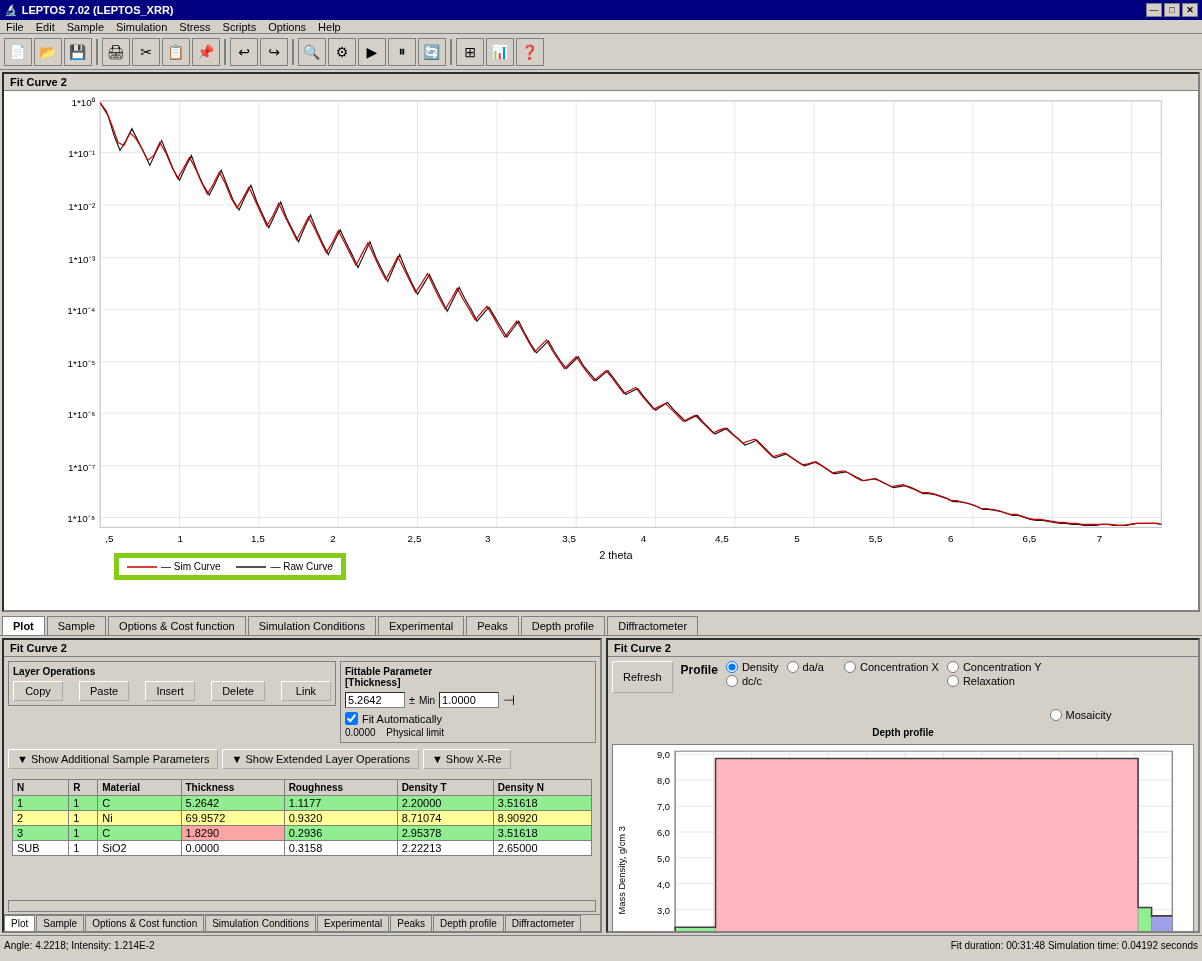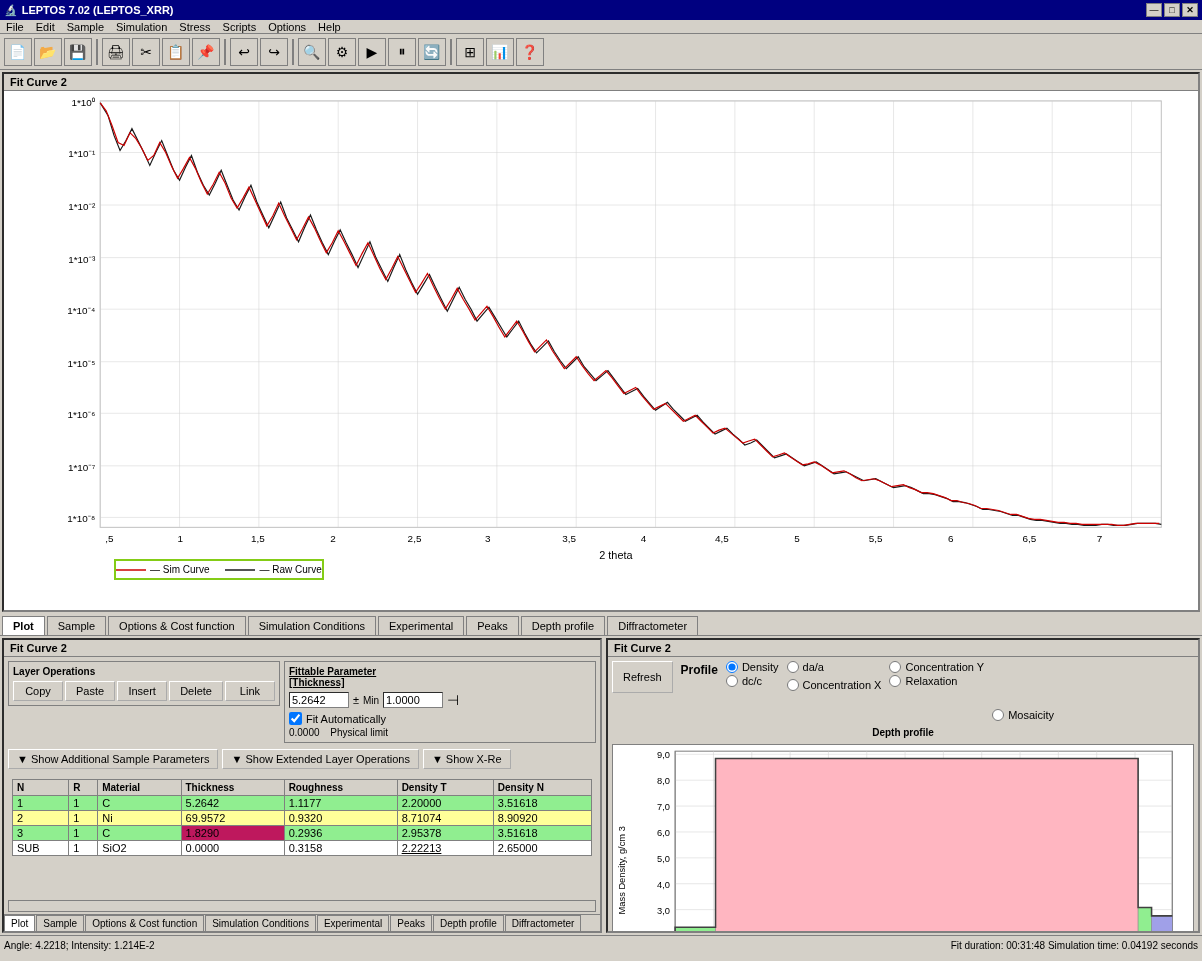--- a/index.html
+++ b/index.html
@@ -187,21 +187,21 @@
         <polyline points="
           80,12 88,25 94,45 100,60 106,50 112,38 118,50 124,62 130,75 136,62 142,50 148,65 154,80 160,90 166,77 172,65 178,82 184,95 190,105 196,93 202,80 208,95 214,110 220,120 226,107 232,95 238,112 244,125 250,138 256,125 262,112 268,128 274,140 280,152 286,138 292,125 298,140 304,153 310,165 316,152 322,140 328,153 334,165 340,178 346,165 352,152 358,168 364,180 370,192 376,178 382,165 388,180 394,193 400,205 406,195 412,185 418,198 424,210 430,222 436,210 442,198 448,210 454,220 460,232 466,225 472,218 478,228 484,238 490,248 496,240 502,232 508,244 514,255 520,264 526,258 532,252 538,263 544,272 550,280 556,274 562,268 568,278 574,285 580,292 586,287 592,282 598,290 604,298 610,306 616,303 622,300 628,308 634,315 640,322 646,318 652,314 658,321 664,327 670,333 676,330 682,327 688,334 694,340 700,346 706,343 712,340 718,346 724,351 730,357 736,355 742,352 748,358 754,364 760,370 766,368 772,366 778,370 784,374 790,378 796,376 802,374 808,378 814,382 820,386 826,385 832,384 838,387 844,390 850,393 856,392 862,391 868,394 874,397 880,400 886,399 892,398 898,400 904,403 910,406 916,406 922,407 928,409 934,411 940,414 946,414 952,415 958,417 964,419 970,422 976,422 982,423 988,424 994,426 1000,428 1006,428 1012,430 1018,432 1024,433 1030,433 1036,434 1042,435 1048,436 1054,436 1060,437 1066,437 1072,438 1078,438 1084,438 1090,437 1096,437 1102,438 1108,438 1114,438 1120,437 1126,436 1132,436 1138,436 1144,436 1150,437
         " fill="none" stroke="#1a1a1a" stroke-width="1.2"></polyline>
 
         <polyline points="
           80,12 86,20 92,35 98,52 104,55 110,42 116,48 122,58 128,70 134,65 140,52 146,62 152,76 158,88 164,78 170,67 176,78 182,92 188,104 194,94 200,82 206,93 212,108 218,118 224,108 230,97 236,110 242,123 248,136 254,126 260,113 266,126 272,138 278,150 284,139 290,127 296,138 302,151 308,163 314,153 320,141 326,152 332,164 338,176 344,164 350,153 356,166 362,179 368,190 374,179 380,167 386,179 392,191 398,203 404,194 410,184 416,197 422,209 428,220 434,210 440,199 446,210 452,220 458,231 464,224 470,217 476,227 482,238 488,248 494,240 500,232 506,242 512,253 518,263 524,257 530,251 536,262 542,271 548,280 554,274 560,268 566,277 572,285 578,292 584,287 590,282 596,289 602,297 608,305 614,302 620,299 626,307 632,314 638,321 644,318 650,315 656,321 662,327 668,333 674,330 680,327 686,333 692,339 698,345 704,342 710,340 716,345 722,350 728,355 734,353 740,351 746,357 752,363 758,369 764,367 770,365 776,369 782,373 788,377 794,376 800,374 806,377 812,381 818,385 824,384 830,383 836,386 842,390 848,393 854,392 860,391 866,393 872,396 878,399 884,398 890,397 896,400 902,402 908,405 914,405 920,406 926,408 932,410 938,413 944,413 950,415 956,416 962,418 968,421 974,421 980,422 986,423 992,425 998,427 1004,427 1010,429 1016,431 1022,432 1028,432 1034,433 1040,434 1046,435 1052,435 1058,436 1064,436 1070,437 1076,437 1082,437 1088,437 1094,437 1100,437 1106,438 1112,438 1118,437 1124,436 1130,436 1136,436 1142,436 1148,436
         " fill="none" stroke="#cc0000" stroke-width="1.2"></polyline>
       </svg>
     </div>
 
-    <div id="legend" style="position:absolute; bottom:30px; left:110px; display:flex; gap:16px; font-size:10px; align-items:center; background:white; border:2px solid #84cc16; padding:3px 0;">
+    <div id="legend" style="position:absolute; bottom:30px; left:110px; display:flex; gap:16px; font-size:10px; align-items:center; background:white; border:5px solid #84cc16; padding:3px 8px;">
       <div class="legend-item">
         <svg width="30" height="10">
             <line x1="0" y1="5" x2="30" y2="5" stroke="#cc0000" stroke-width="1.5"></line>
           </svg>
         <span>— Sim Curve</span>
       </div>
       <div class="legend-item">
         <svg width="30" height="10">
             <line x1="0" y1="5" x2="30" y2="5" stroke="#1a1a1a" stroke-width="1.5"></line>
           </svg>
@@ -223,31 +223,31 @@
 
   <div id="bottom-panels" style="display:flex; flex:1; overflow:hidden;">
 
     <div id="left-panel" style="width:600px; border:2px inset #808080; margin:2px; background:#d4d0c8; display:flex; flex-direction:column; overflow:hidden;">
       <div id="left-panel-title" style="font-size:11px; font-weight:bold; padding:2px 6px; border-bottom:1px solid #808080;">Fit Curve 2</div>
 
       <div style="display:flex; padding:4px; gap:4px; align-items:flex-start;">
 
         <div style="border:1px solid #808080; padding:4px; background:#d4d0c8; min-width:200px;">
           <div style="font-size:10px; font-weight:bold; margin-bottom:4px;">Layer Operations</div>
-          <div style="display:flex; gap:2px;justify-content:space-between;">
+          <div style="display:flex; gap:16px;justify-content:space-between;">
             <button class="btn-gray">Copy</button>
             <button class="btn-gray">Paste</button>
             <button class="btn-gray">Insert</button>
             <button class="btn-gray">Delete</button>
             <button class="btn-gray">Link</button>
           </div>
         </div>
 
         <div style="border:1px solid #808080; padding:4px; background:#d4d0c8; flex:1;">
-          <div style="font-size:10px; font-weight:bold;text-decoration:underline;">Fittable Parameter<br>[Thickness]</div>
+          <div style="font-size:10px; font-weight:bold;">Fittable Parameter<br>[Thickness]</div>
           <div style="display:flex; gap:4px; margin-top:4px; align-items:center;">
             <input type="text" style="width: 60px; border: 1px inset rgb(128, 128, 128); font-size: 11px; padding: 1px 2px;" value="5.2642">
             <span>±</span>
             <span style="font-size:10px;">Min</span>
             <input type="text" style="width: 60px; border: 1px inset rgb(128, 128, 128); font-size: 11px; padding: 1px 2px;" value="1.0000">
             <span style="font-size:14px;">⊣</span>
           </div>
           <div style="display:flex; align-items:center; gap:4px; margin-top:4px;">
             <input type="checkbox" checked="" style="">
             <span style="font-size:11px;">Fit Automatically</span>
@@ -294,32 +294,32 @@
                 <td style="background-color: rgb(255, 255, 153);">Ni</td>
                 <td style="background-color: rgb(255, 255, 153);">69.9572</td>
                 <td style="background-color: rgb(255, 255, 153);">0.9320</td>
                 <td style="background-color: rgb(255, 255, 153); margin-top: 46px;">8.71074</td>
                 <td style="background-color: rgb(255, 255, 153);">8.90920</td>
               </tr>
               <tr>
                 <td style="background-color: rgb(144, 238, 144);">3</td>
                 <td style="background-color: rgb(144, 238, 144);">1</td>
                 <td style="background-color: rgb(144, 238, 144);">C</td>
-                <td style="background-color: #be185d;">1.8290</td>
+                <td style="background-color: #fca5a5;">1.8290</td>
                 <td style="background-color: rgb(144, 238, 144);">0.2936</td>
                 <td style="background-color: rgb(144, 238, 144);">2.95378</td>
                 <td style="background-color: rgb(144, 238, 144);">3.51618</td>
               </tr>
               <tr>
                 <td style="background-color: white;">SUB</td>
                 <td style="background-color: white;">1</td>
                 <td style="background-color: white;">SiO2</td>
                 <td style="background-color: white;">0.0000</td>
                 <td style="background-color: white;">0.3158</td>
-                <td style="background-color: white; text-decoration: underline;">2.22213</td>
+                <td style="background-color: white;">2.22213</td>
                 <td style="background-color: white;">2.65000</td>
               </tr>
             </tbody>
         </table>
       </div>
 
       <div class="scrollbar-h"></div>
 
       <div id="left-bottom-tabs">
         <div class="tab-sm active">Plot</div>
@@ -345,21 +345,21 @@
           <div class="radio-row">
             <input type="radio" name="profile" checked="" style="">
             <span>Density</span>
           </div>
           <div class="radio-row">
             <input type="radio" name="profile" style="">
             <span>dc/c</span>
           </div>
         </div>
 
-        <div style="display:flex; flex-direction:column; gap:6px;">
+        <div style="display:flex; flex-direction:row; gap:20px;">
           <div class="radio-row">
             <input type="radio" name="profile" style="">
             <span>da/a</span>
           </div>
           <div class="radio-row">
             <input type="radio" name="profile" style="">
             <span>Concentration X</span>
           </div>
         </div>
 

